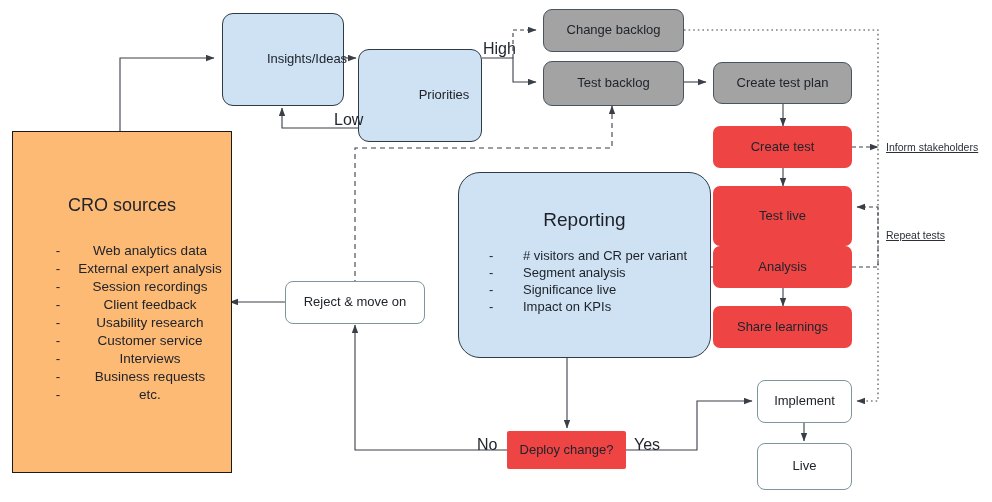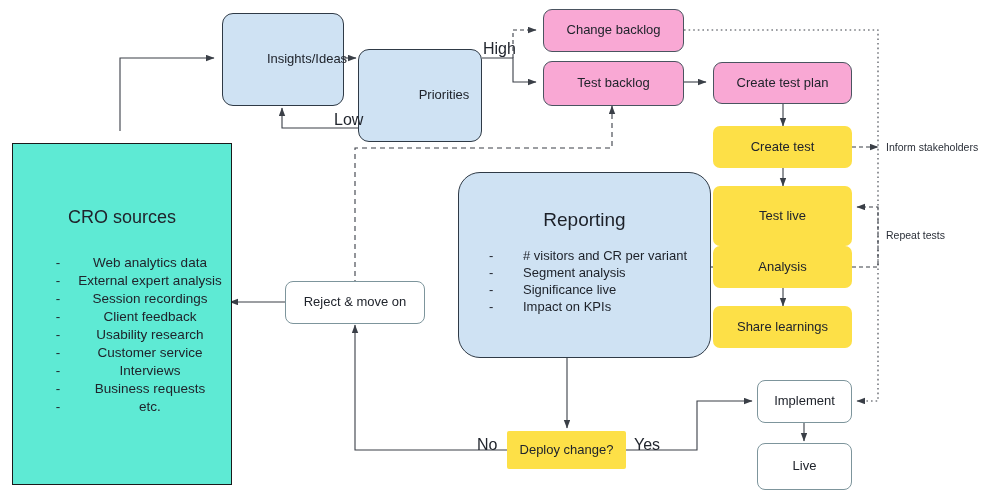--- a/index.html
+++ b/index.html
@@ -35,51 +35,51 @@
     line-height: 1.25;
     color: #20242c;
   }
   .blue {
     background: #cfe2f3;
     border: 1.4px solid #2f3a46;
     border-radius: 11px;
     padding-left: 48px;
   }
   .blue-soft {
-    background: #f9a8d4;
+    background: #a3a3a3;
     border: 1.2px solid #4a5460;
     border-radius: 9px;
   }
   .gray {
-    background: #fde047;
+    background: #ef4444;
     border: none;
     border-radius: 7px;
   }
   .outline {
     background: #ffffff;
     border: 1.1px solid #7d959c;
     border-radius: 8px;
   }
   .plain-rect {
-    background: #5eead4;
+    background: #fdba74;
     border: 1.5px solid #1a1a1a;
     border-radius: 0;
-    margin-top: 12px;
   }
   .edge-label {
     position: absolute;
     font-size: 16px;
     color: #22262e;
     white-space: nowrap;
   }
   .side-label {
     position: absolute;
     font-size: 10.5px;
     color: #2a2f38;
     white-space: nowrap;
+    text-decoration: underline;
   }
   
   #cro-panel {
     position: absolute;
     display: block;
     padding: 0;
   }
   #cro-title {
     position: absolute;
     left: 0; right: 0;

